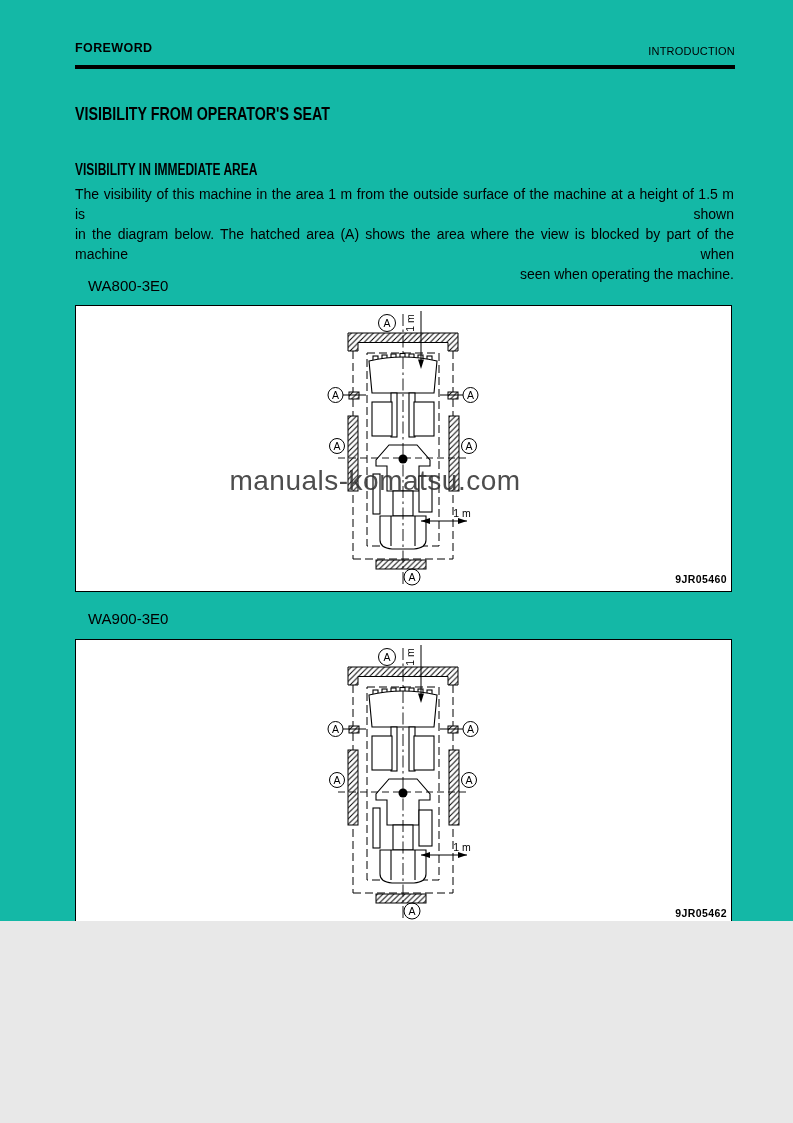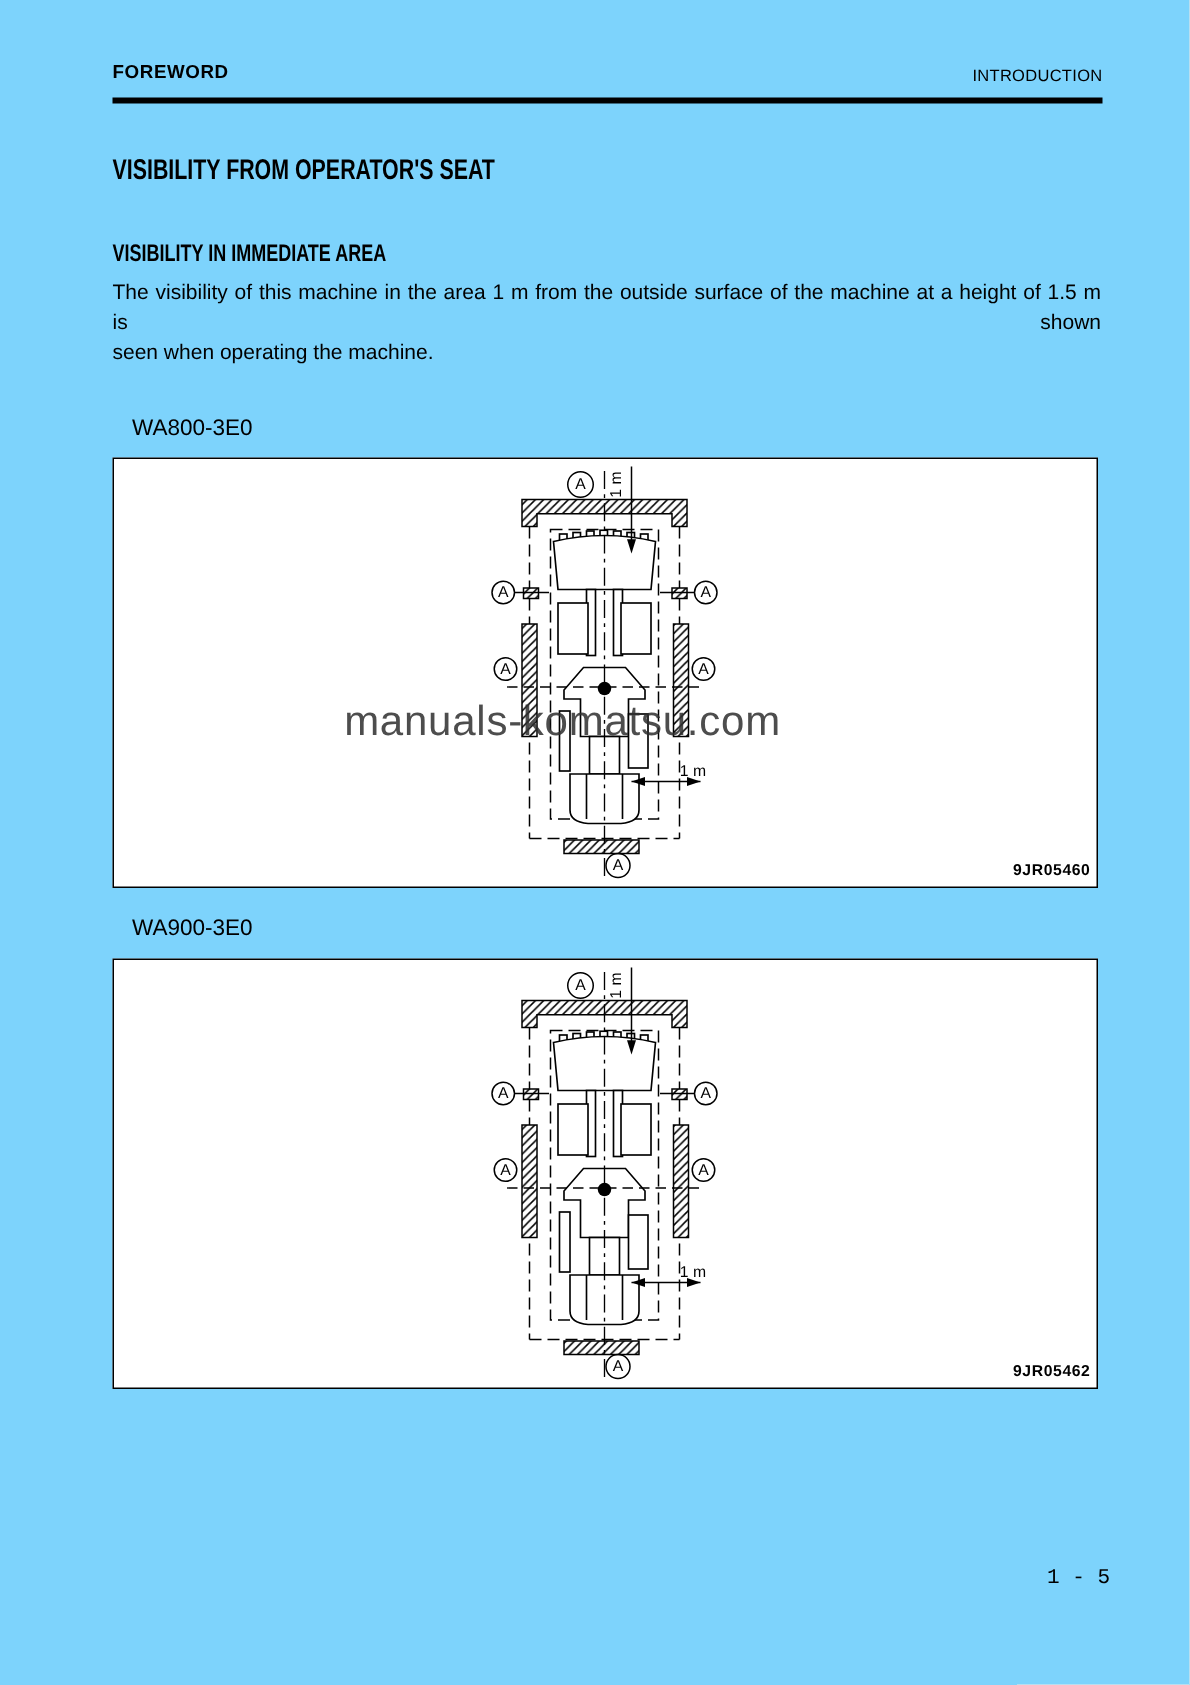--- a/index.html
+++ b/index.html
@@ -1,28 +1,28 @@
 <!DOCTYPE html>
 <html><head>
 <meta charset="utf-8">
 <style>
   html,body{margin:0;padding:0;background:#e8e8e8;}
-  .page{position:relative;width:793px;height:1123px;background:#7dd3fc;margin:0 auto;
+  .page{position:relative;width:793px;height:921px;background:#14b8a6;margin:0 auto;
         font-family:"Liberation Sans", sans-serif;color:#000;overflow:hidden;}
   .abs{position:absolute;}
   .hdr-left{left:75px;top:41px;font-size:12.5px;font-weight:bold;letter-spacing:.4px;}
   .hdr-right{right:58px;top:45px;font-size:11px;font-weight:normal;letter-spacing:.2px;}
   .hdr-rule{left:75px;top:65px;width:660px;height:3.5px;background:#000;}
   .condensed{transform-origin:0 50%;transform:scaleX(0.75);white-space:nowrap;}
   .h1{left:75px;top:103px;font-size:19px;font-weight:bold;}
   .s1-body{left:75px;top:130px;font-size:12.6px;}
   .h2{left:75px;top:161px;font-size:16px;font-weight:bold;}
   .para{left:75px;top:184px;width:659px;font-size:14px;line-height:20px;}
   .para .jline{text-align:justify;text-align-last:justify;}
-  .para .lline{text-align:left;}
+  .para .lline{text-align:right;}
   .fig-label{left:88px;font-size:15px;}
   .fig-box{left:75px;width:657px;height:287px;border:1px solid #000;box-sizing:border-box;background:#fff;}
   .fig-box svg{display:block;}
   .footer{right:53px;top:1044px;font-size:14px;font-family:Liberation Mono, monospace;}
   
   .dash{stroke:#000;stroke-width:1;fill:none;stroke-dasharray:8 4;}
   .dashdot{stroke:#000;stroke-width:0.9;fill:none;stroke-dasharray:12 3.5 2.5 3.5;}
   .secline{stroke:#000;stroke-width:0.9;fill:none;stroke-dasharray:7 4;}
   .hatched{fill:url(#hatchp);stroke:#000;stroke-width:1;}
   .mpart{fill:#fff;stroke:#000;stroke-width:1.1;}
@@ -50,20 +50,21 @@
 <div class="page">
   <div class="abs hdr-left">FOREWORD</div>
   <div class="abs hdr-right">INTRODUCTION</div>
   <div class="abs hdr-rule"></div>
 
   <div class="abs h1 condensed">VISIBILITY FROM OPERATOR'S SEAT</div>
 
   <div class="abs h2 condensed">VISIBILITY IN IMMEDIATE AREA</div>
   <div class="abs para">
     <div class="jline">The visibility of this machine in the area 1 m from the outside surface of the machine at a height of 1.5 m is shown</div>
+    <div class="jline">in the diagram below. The hatched area (A) shows the area where the view is blocked by part of the machine when</div>
     <div class="lline">seen when operating the machine.</div>
   </div>
 
   <div class="abs fig-label" style="top:277px">WA800-3E0</div>
   <div class="abs fig-box" style="top:305px">
 <svg class="figsvg" viewBox="0 0 655 285" width="655" height="285">
 
   <path class="dash" d="M277,45 V253 M377,45 V253 M277,253 H377"></path>
   <rect class="dash" x="291" y="47" width="72" height="193"></rect>
 

